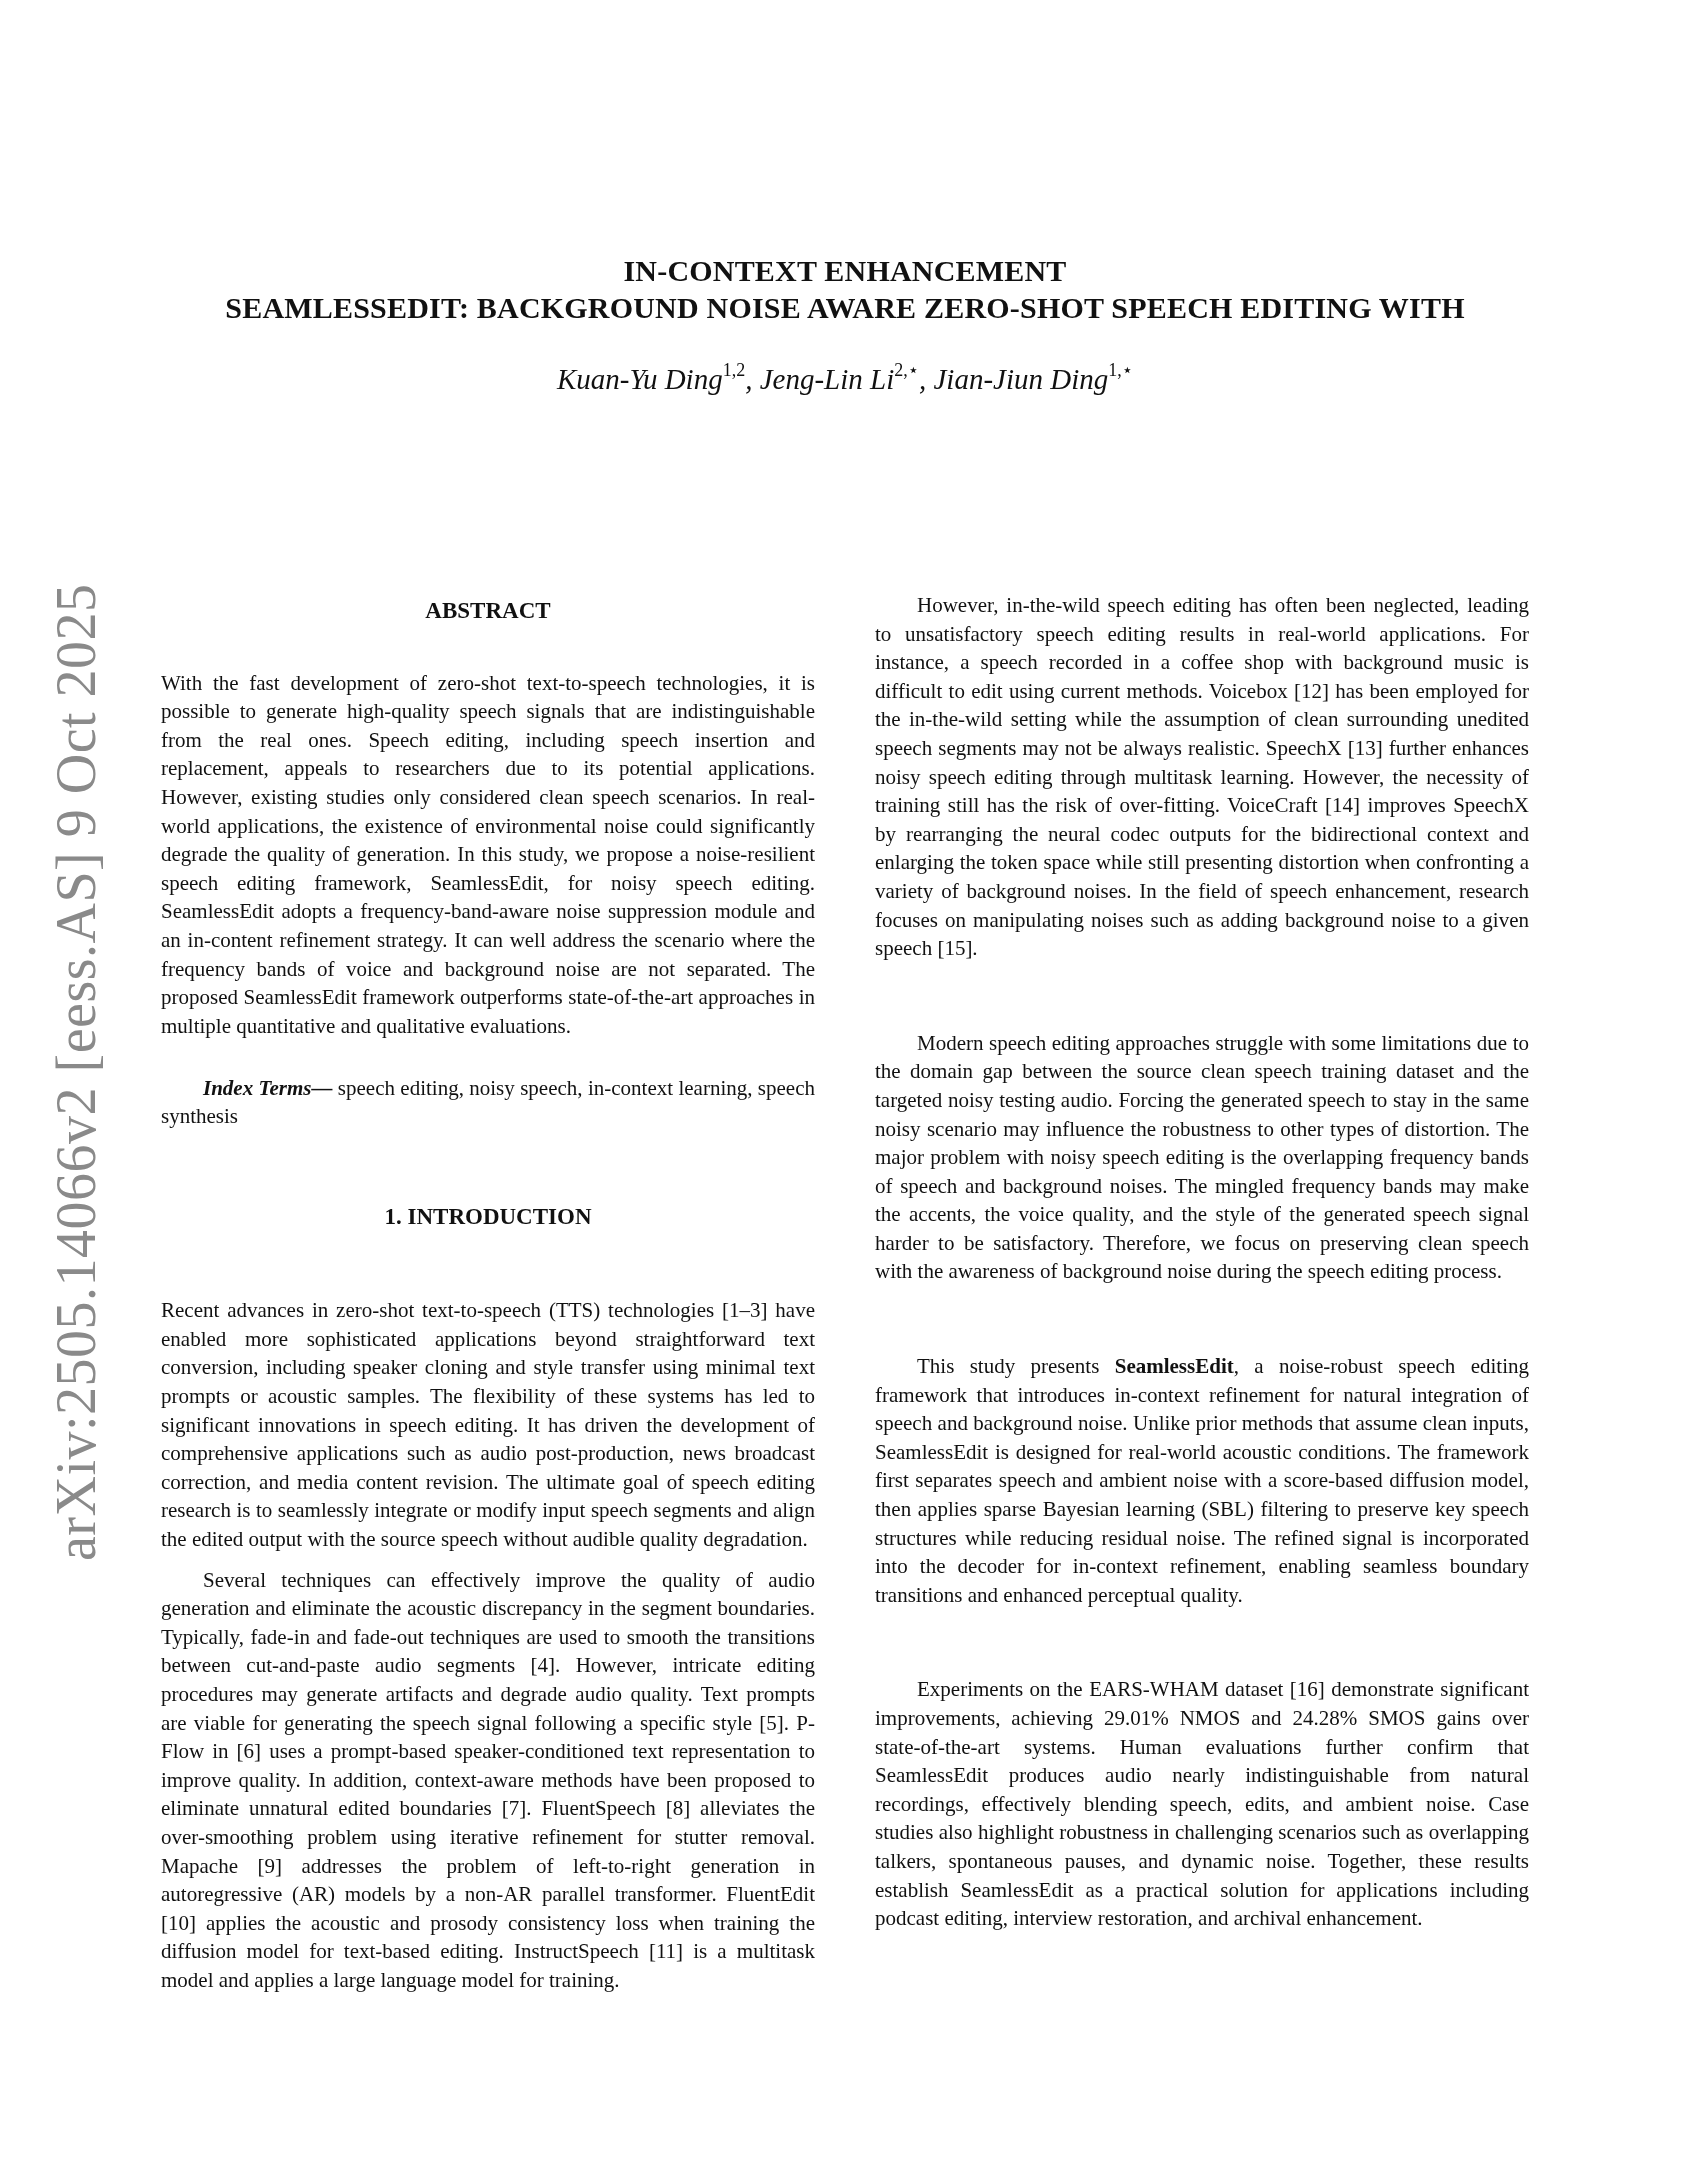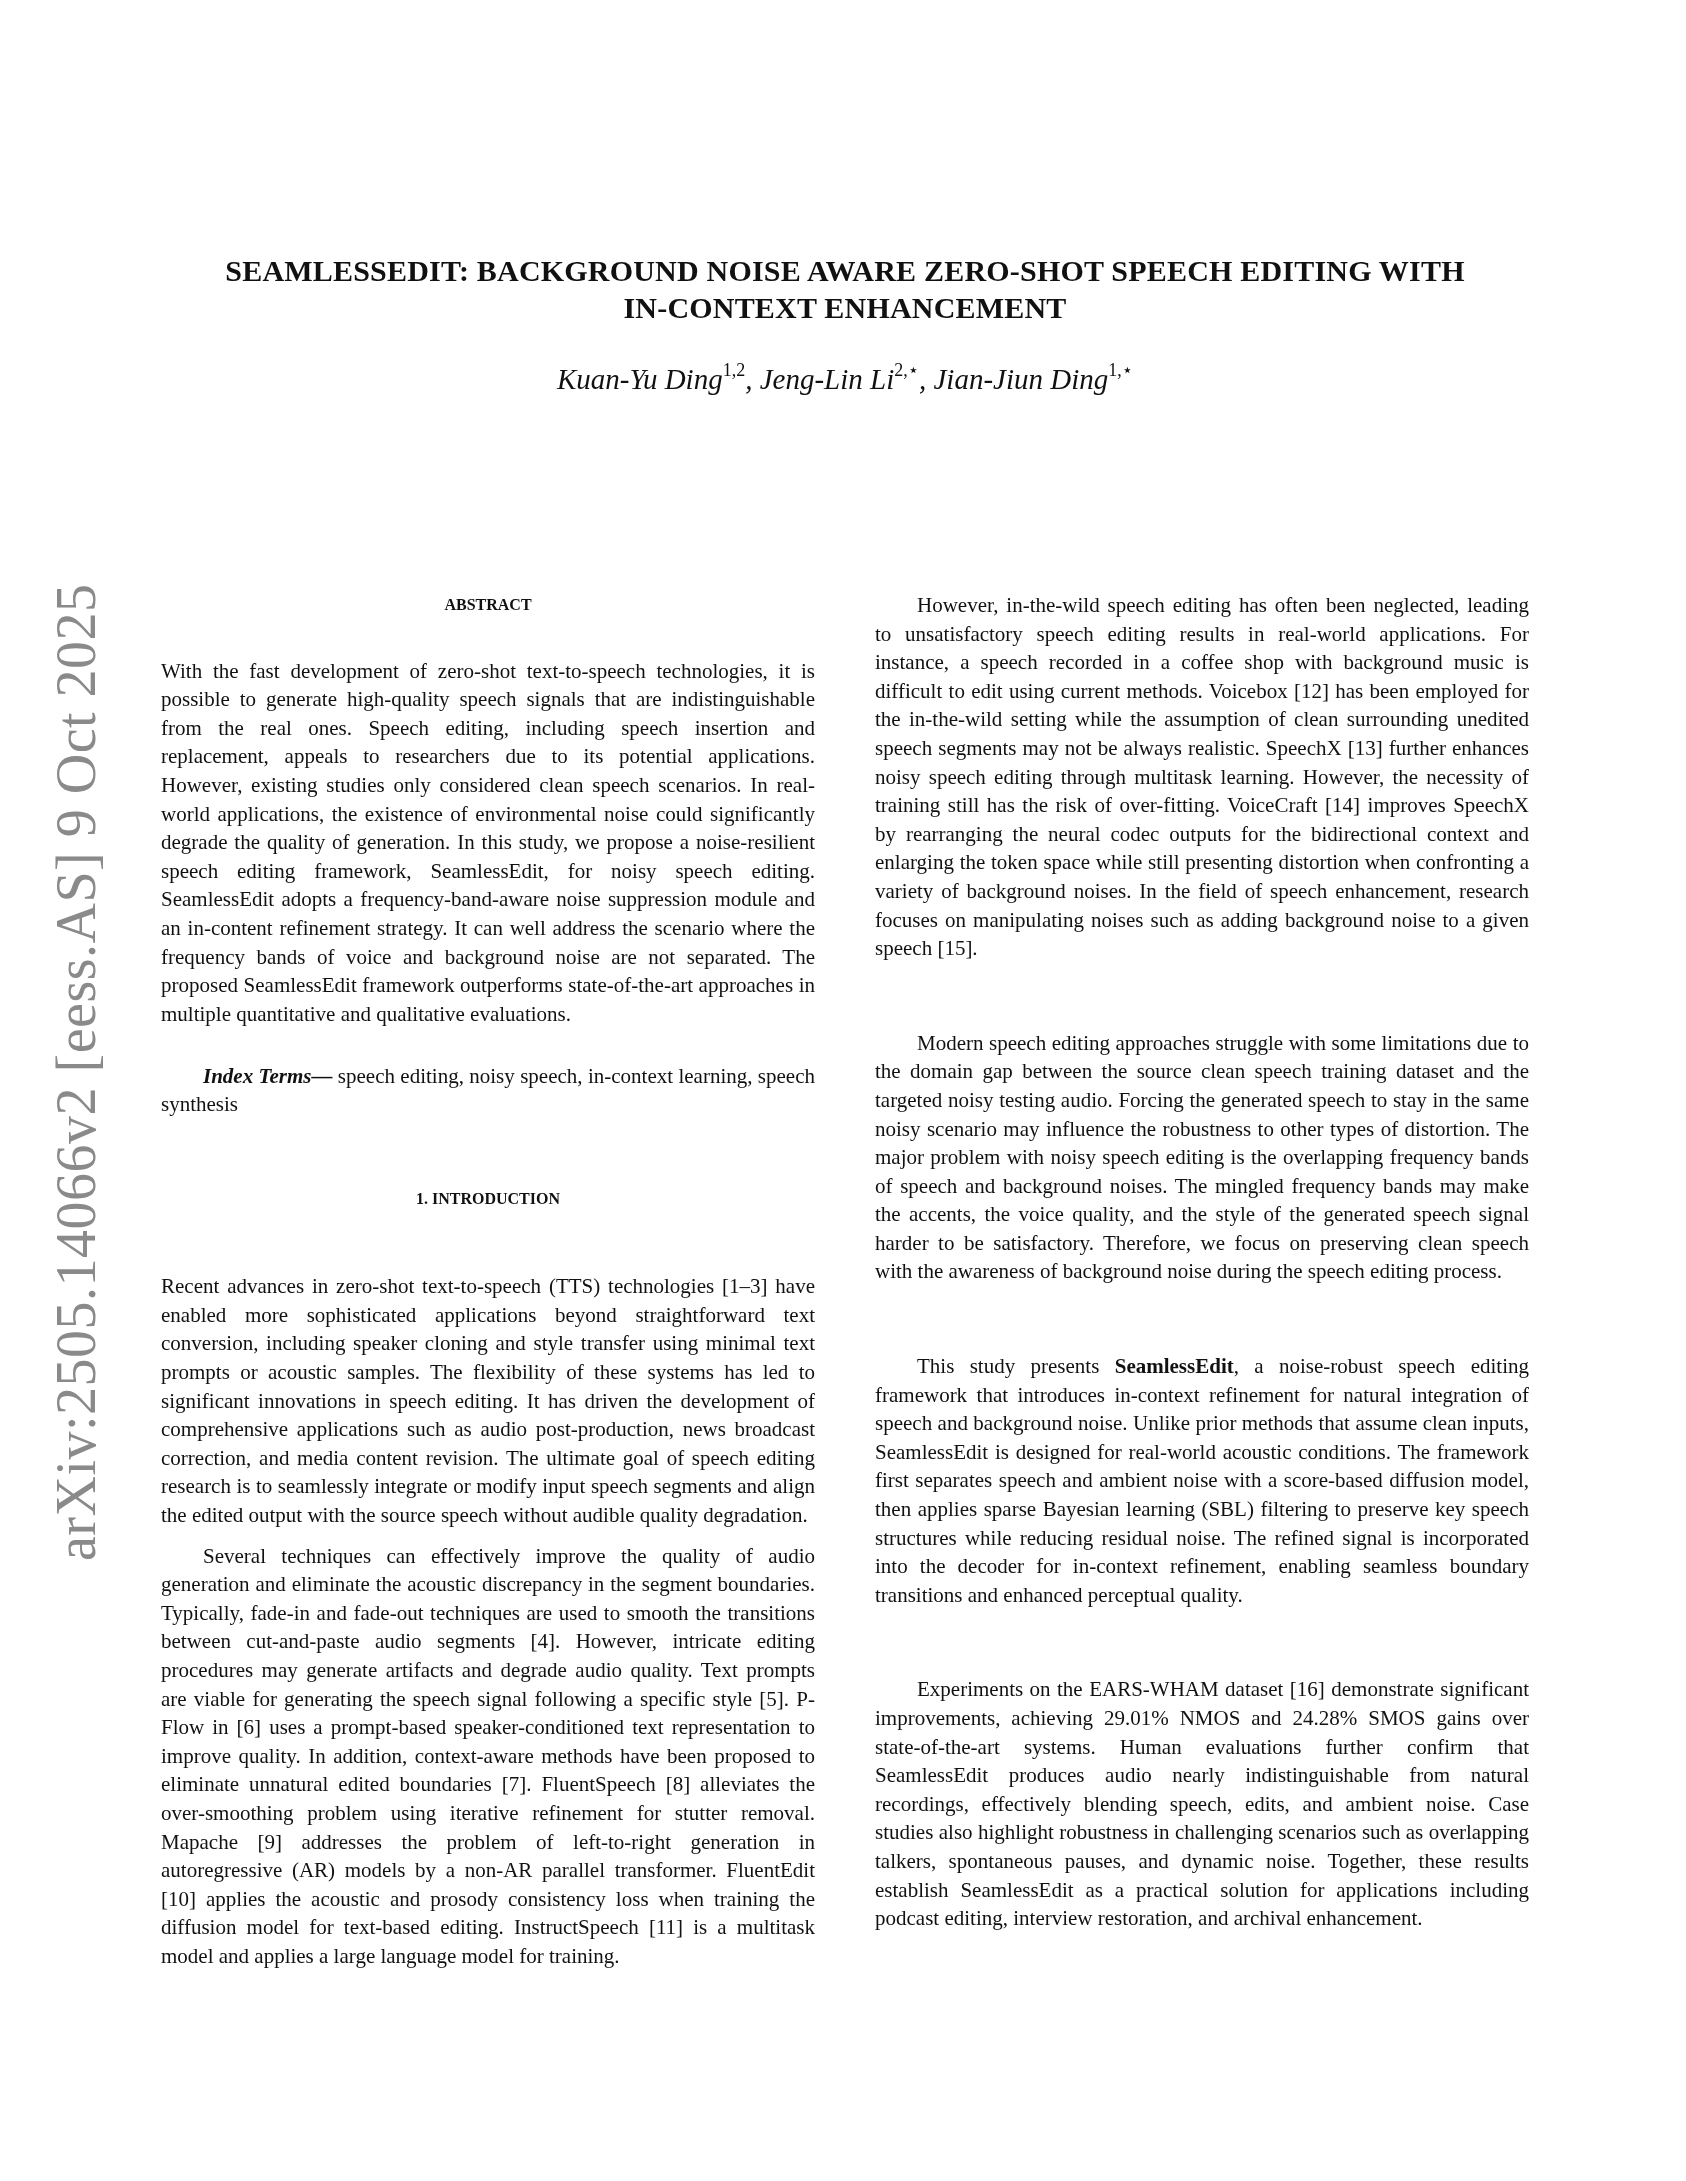--- a/index.html
+++ b/index.html
@@ -28,38 +28,38 @@
     text-align: center; font-size: 29px; line-height: 37px;
   }
   .affils sup { font-size: 18.4px; vertical-align: 13px; line-height: 0; }
   .col {
     position: absolute; top: 579px; width: 678px;
     font-size: 21px; line-height: 28.6px; text-align: justify;
   }
   .col-left { left: 149px; }
   .col-right { left: 863px; }
   .heading {
-    text-align: center; font-weight: bold; font-size: 16px; margin: 12px;
+    text-align: center; font-weight: bold; font-size: 23px; margin: 18px;
   }
   p { margin: 12px; }
   .indent { text-indent: 42px; }
   .gap-s { height: 13px; }
   .gap-m { height: 35px; }
   .gap-l { height: 42px; }
   .idx-label { font-weight: bold; font-style: italic; }
   .bold { font-weight: bold; }
 </style>
 </head>
 <body>
 
 <div class="arxiv-stamp">arXiv:2505.14066v2  [eess.AS]  9 Oct 2025</div>
 
 <div class="title">
+  <div>IN-CONTEXT ENHANCEMENT</div>
   <div>SEAMLESSEDIT: BACKGROUND NOISE AWARE ZERO-SHOT SPEECH EDITING WITH</div>
-  <div>IN-CONTEXT ENHANCEMENT</div>
 </div>
 
 <div class="authors">
   <span>Kuan-Yu Ding</span><sup>1,2</sup>, <span>Jeng-Lin Li</span><sup>2,⋆</sup>, <span>Jian-Jiun Ding</span><sup>1,⋆</sup>
 </div>
 
 <div class="affils">
 </div>
 
 <div class="col col-left">

